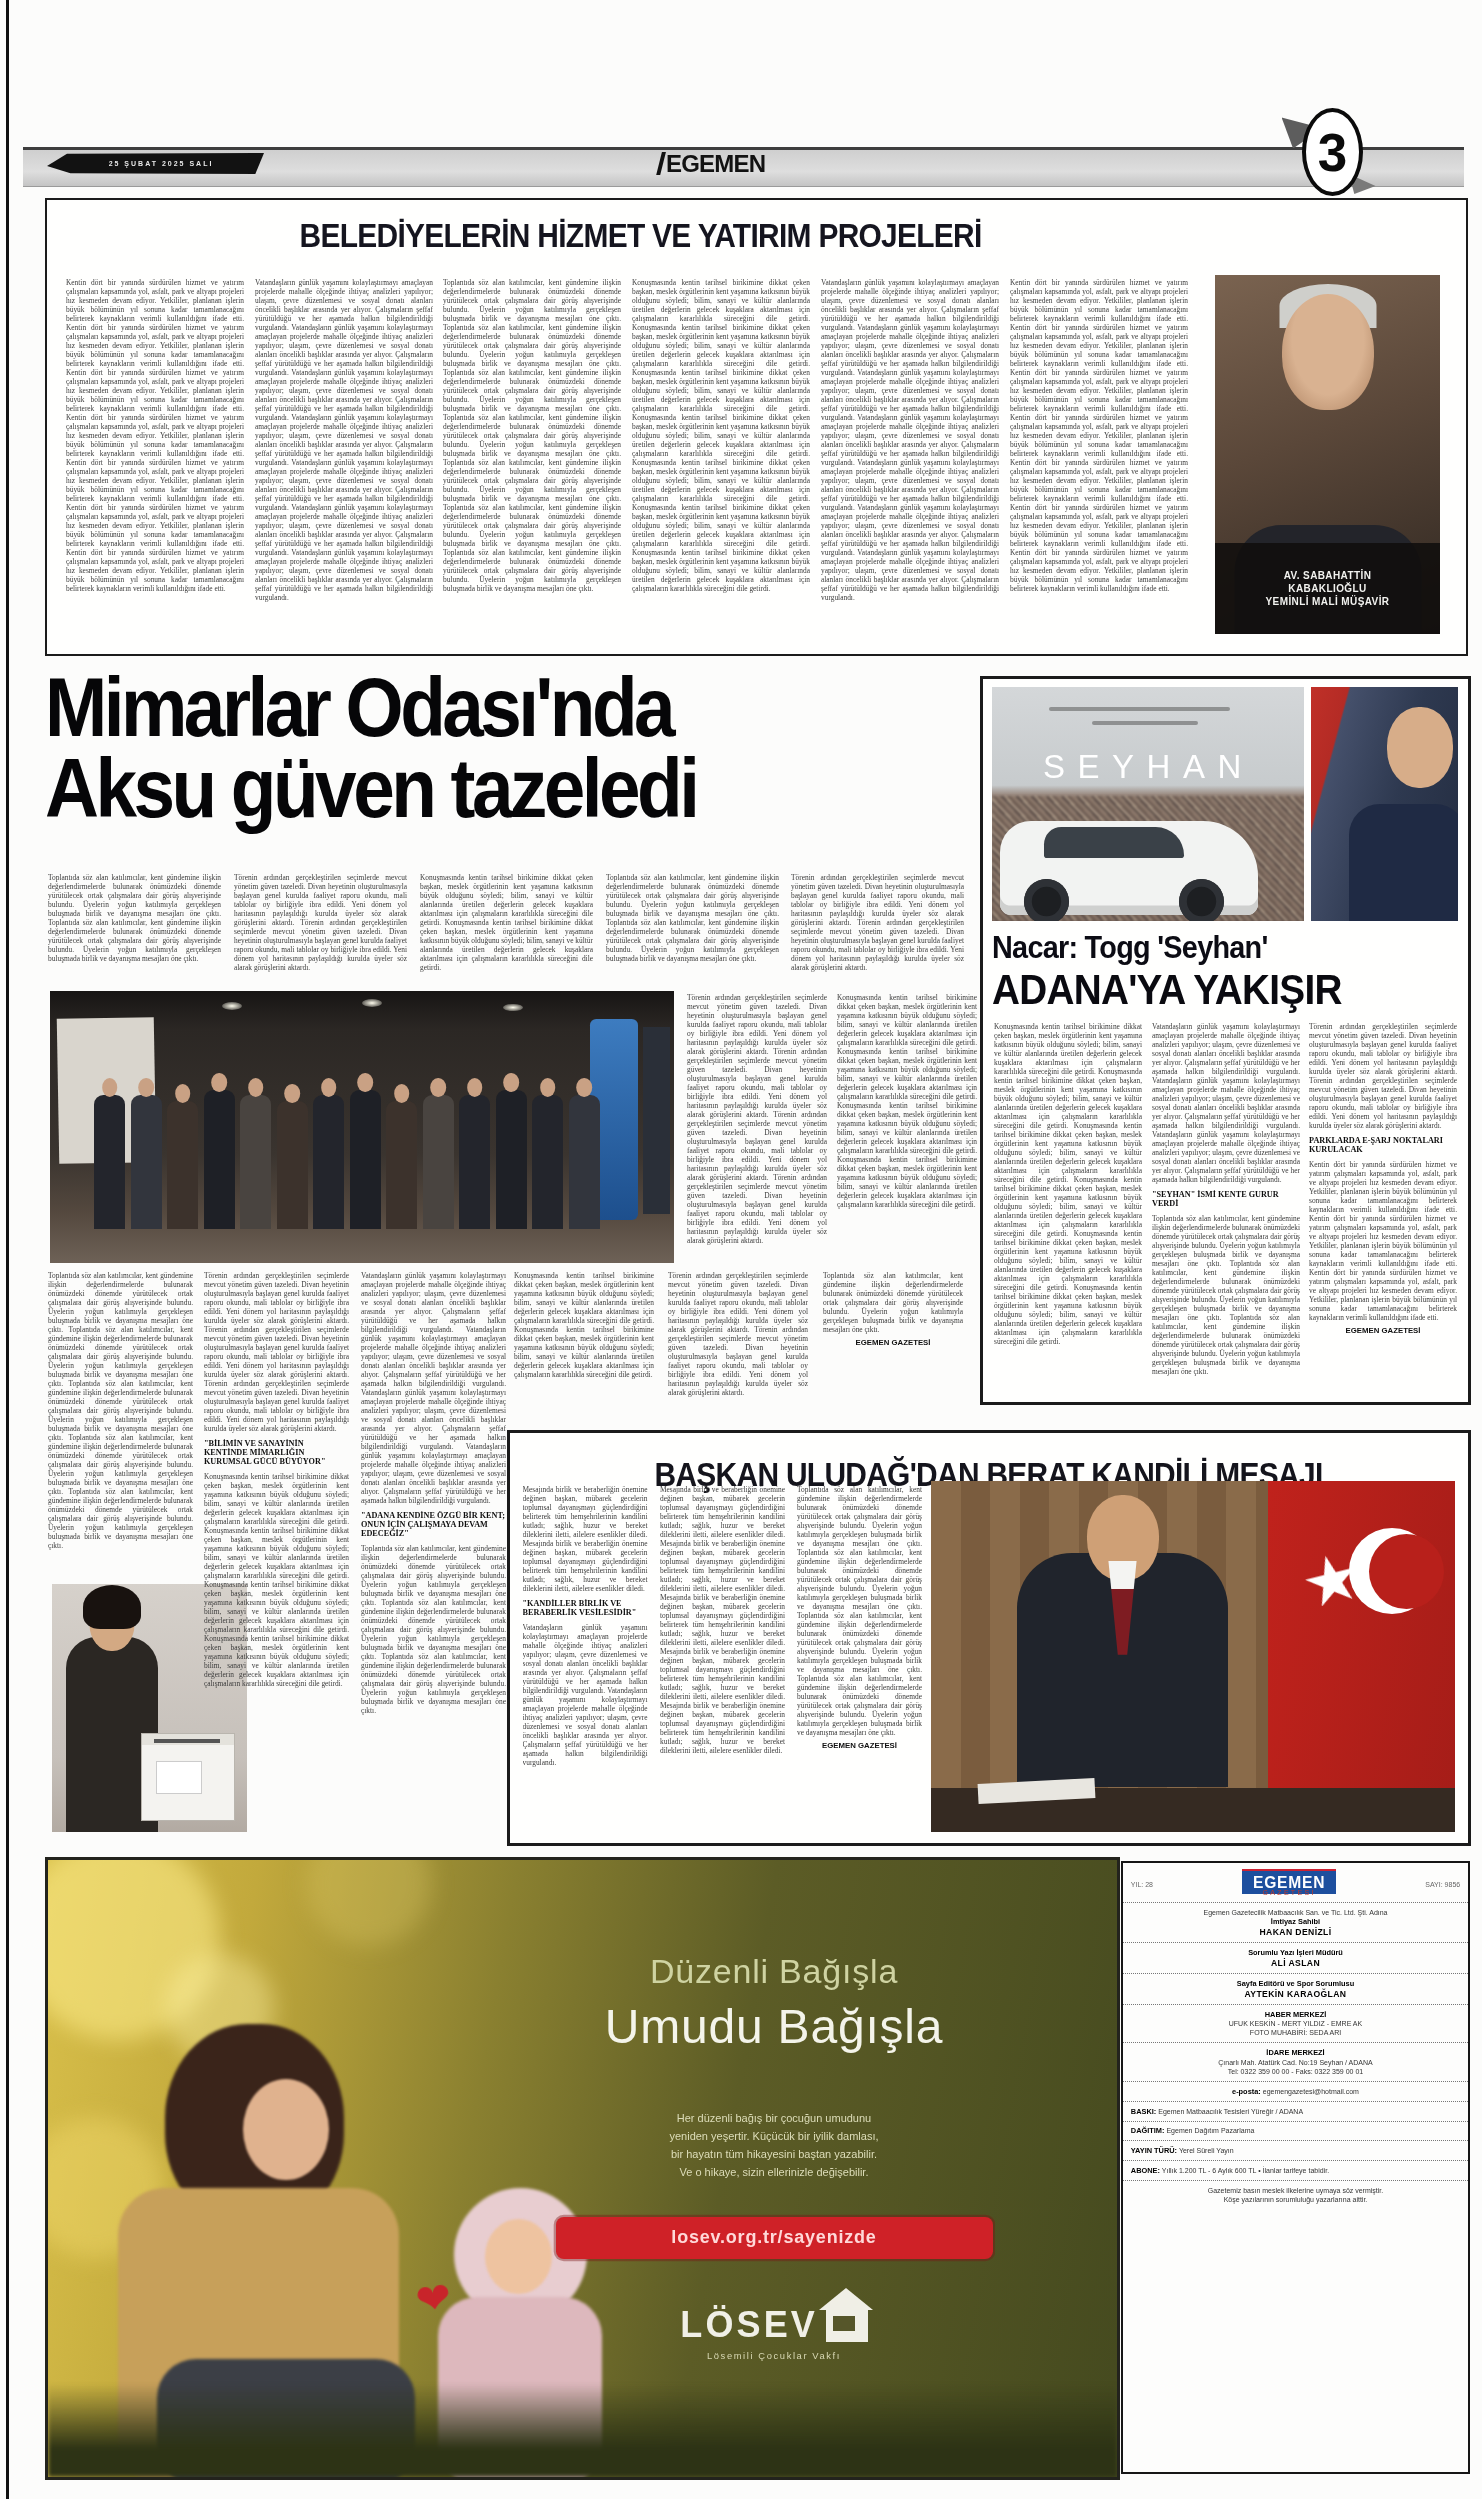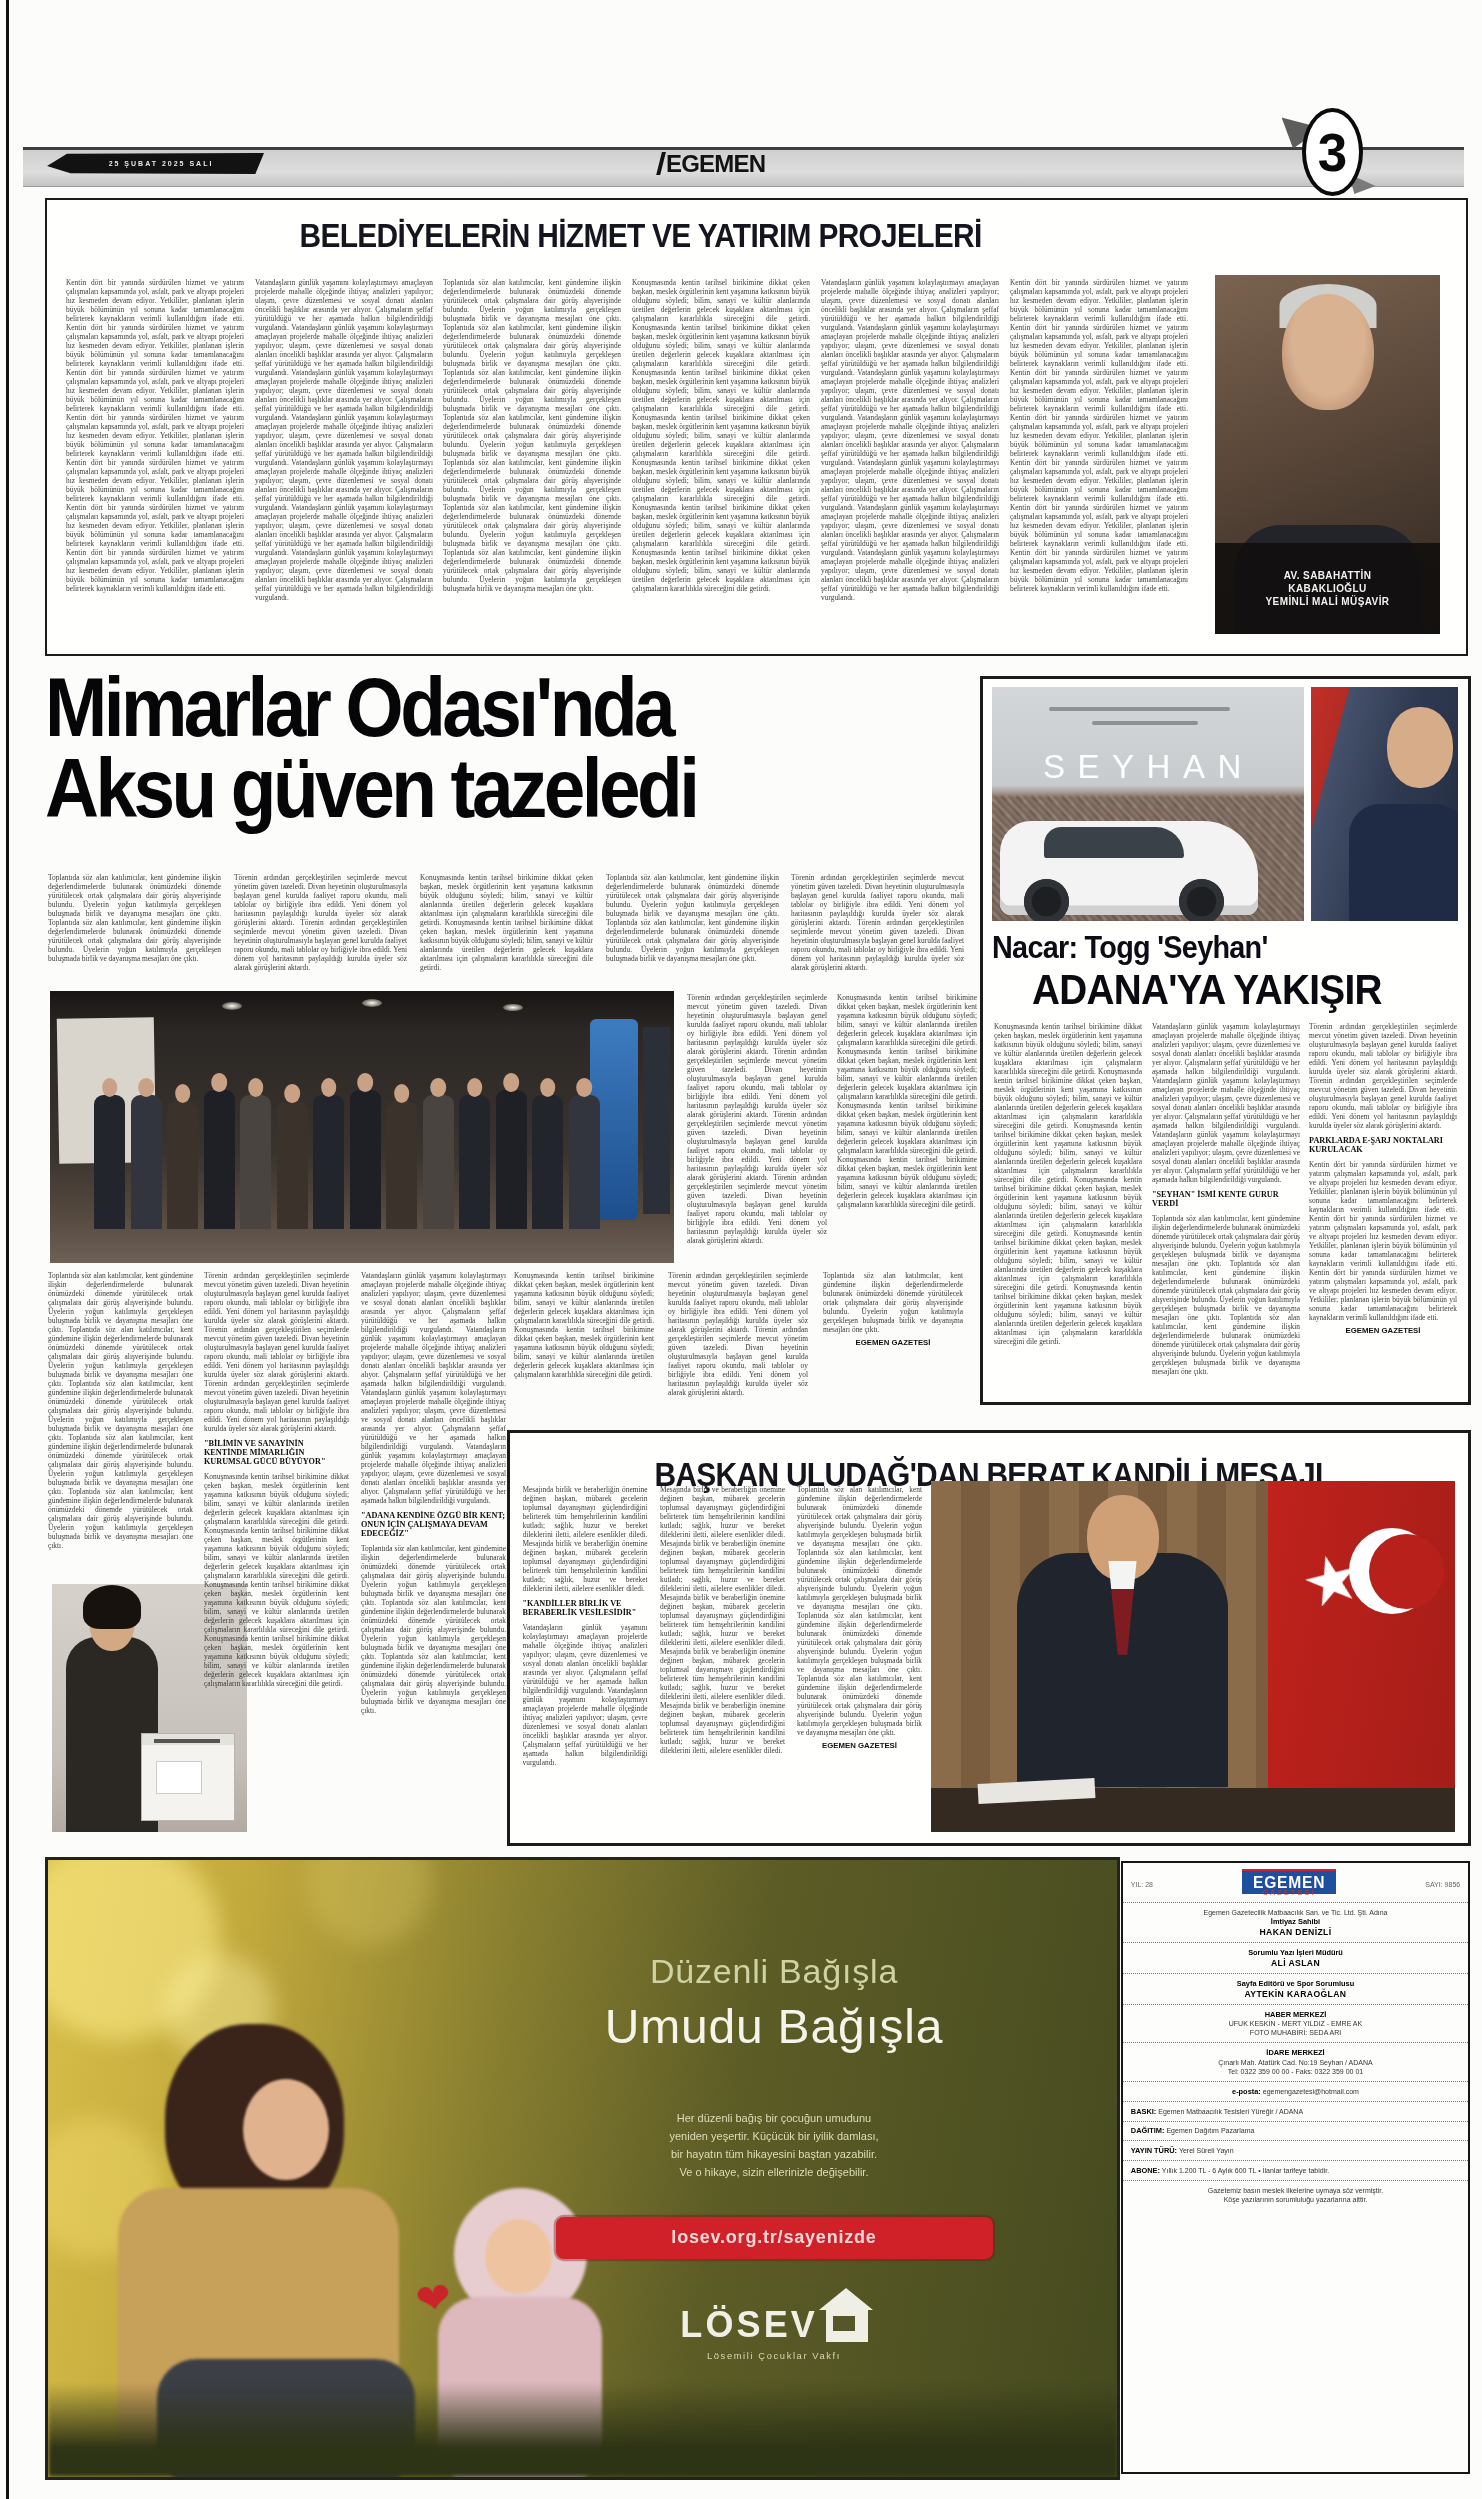--- a/index.html
+++ b/index.html
@@ -257,21 +257,21 @@
         <div class="wheel" style="left:179px;"></div>
       </div>
     </div>
     <div class="photo p-nacar" style="left:328px;top:7.8px;width:147px;height:234px;">
       <div class="head"></div>
       <div class="suit"></div>
     </div>
     <div class="abs" style="left:9.4px;top:250px;width:468px;font-family:'Liberation Sans',sans-serif;font-weight:800;font-size:32px;color:#0c0c14;letter-spacing:-0.8px;">
       <span class="condL">Nacar: Togg 'Seyhan'</span>
     </div>
-    <div class="abs" style="left:9.4px;top:286px;width:468px;font-family:'Liberation Sans',sans-serif;font-weight:900;font-size:43px;color:#0a0a10;letter-spacing:-0.8px;text-align:center;">
+    <div class="abs" style="left:9.4px;top:286px;width:468px;font-family:'Liberation Sans',sans-serif;font-weight:900;font-size:43px;color:#0a0a10;letter-spacing:-0.8px;">
       <span class="condL">ADANA'YA YAKIŞIR</span>
     </div>
     <div class="col" style="left:11px;top:343px;width:148px;height:367px;">Konuşmasında kentin tarihsel birikimine dikkat çeken başkan, meslek örgütlerinin kent yaşamına katkısının büyük olduğunu söyledi; bilim, sanayi ve kültür alanlarında üretilen değerlerin gelecek kuşaklara aktarılması için çalışmaların kararlılıkla süreceğini dile getirdi. Konuşmasında kentin tarihsel birikimine dikkat çeken başkan, meslek örgütlerinin kent yaşamına katkısının büyük olduğunu söyledi; bilim, sanayi ve kültür alanlarında üretilen değerlerin gelecek kuşaklara aktarılması için çalışmaların kararlılıkla süreceğini dile getirdi. Konuşmasında kentin tarihsel birikimine dikkat çeken başkan, meslek örgütlerinin kent yaşamına katkısının büyük olduğunu söyledi; bilim, sanayi ve kültür alanlarında üretilen değerlerin gelecek kuşaklara aktarılması için çalışmaların kararlılıkla süreceğini dile getirdi. Konuşmasında kentin tarihsel birikimine dikkat çeken başkan, meslek örgütlerinin kent yaşamına katkısının büyük olduğunu söyledi; bilim, sanayi ve kültür alanlarında üretilen değerlerin gelecek kuşaklara aktarılması için çalışmaların kararlılıkla süreceğini dile getirdi. Konuşmasında kentin tarihsel birikimine dikkat çeken başkan, meslek örgütlerinin kent yaşamına katkısının büyük olduğunu söyledi; bilim, sanayi ve kültür alanlarında üretilen değerlerin gelecek kuşaklara aktarılması için çalışmaların kararlılıkla süreceğini dile getirdi. Konuşmasında kentin tarihsel birikimine dikkat çeken başkan, meslek örgütlerinin kent yaşamına katkısının büyük olduğunu söyledi; bilim, sanayi ve kültür alanlarında üretilen değerlerin gelecek kuşaklara aktarılması için çalışmaların kararlılıkla süreceğini dile getirdi.</div>
     <div class="col" style="left:169px;top:343px;width:148px;height:367px;">
       <span>Vatandaşların günlük yaşamını kolaylaştırmayı amaçlayan projelerde mahalle ölçeğinde ihtiyaç analizleri yapılıyor; ulaşım, çevre düzenlemesi ve sosyal donatı alanları öncelikli başlıklar arasında yer alıyor. Çalışmaların şeffaf yürütüldüğü ve her aşamada halkın bilgilendirildiği vurgulandı. Vatandaşların günlük yaşamını kolaylaştırmayı amaçlayan projelerde mahalle ölçeğinde ihtiyaç analizleri yapılıyor; ulaşım, çevre düzenlemesi ve sosyal donatı alanları öncelikli başlıklar arasında yer alıyor. Çalışmaların şeffaf yürütüldüğü ve her aşamada halkın bilgilendirildiği vurgulandı. Vatandaşların günlük yaşamını kolaylaştırmayı amaçlayan projelerde mahalle ölçeğinde ihtiyaç analizleri yapılıyor; ulaşım, çevre düzenlemesi ve sosyal donatı alanları öncelikli başlıklar arasında yer alıyor. Çalışmaların şeffaf yürütüldüğü ve her aşamada halkın bilgilendirildiği vurgulandı.</span>
       <div class="subhead">"SEYHAN" İSMİ KENTE GURUR VERDİ</div>
       <span>Toplantıda söz alan katılımcılar, kent gündemine ilişkin değerlendirmelerde bulunarak önümüzdeki dönemde yürütülecek ortak çalışmalara dair görüş alışverişinde bulundu. Üyelerin yoğun katılımıyla gerçekleşen buluşmada birlik ve dayanışma mesajları öne çıktı. Toplantıda söz alan katılımcılar, kent gündemine ilişkin değerlendirmelerde bulunarak önümüzdeki dönemde yürütülecek ortak çalışmalara dair görüş alışverişinde bulundu. Üyelerin yoğun katılımıyla gerçekleşen buluşmada birlik ve dayanışma mesajları öne çıktı. Toplantıda söz alan katılımcılar, kent gündemine ilişkin değerlendirmelerde bulunarak önümüzdeki dönemde yürütülecek ortak çalışmalara dair görüş alışverişinde bulundu. Üyelerin yoğun katılımıyla gerçekleşen buluşmada birlik ve dayanışma mesajları öne çıktı.</span>
     </div>
     <div class="col" style="left:326px;top:343px;width:148px;height:367px;">
       <span>Törenin ardından gerçekleştirilen seçimlerde mevcut yönetim güven tazeledi. Divan heyetinin oluşturulmasıyla başlayan genel kurulda faaliyet raporu okundu, mali tablolar oy birliğiyle ibra edildi. Yeni dönem yol haritasının paylaşıldığı kurulda üyeler söz alarak görüşlerini aktardı. Törenin ardından gerçekleştirilen seçimlerde mevcut yönetim güven tazeledi. Divan heyetinin oluşturulmasıyla başlayan genel kurulda faaliyet raporu okundu, mali tablolar oy birliğiyle ibra edildi. Yeni dönem yol haritasının paylaşıldığı kurulda üyeler söz alarak görüşlerini aktardı.</span>

